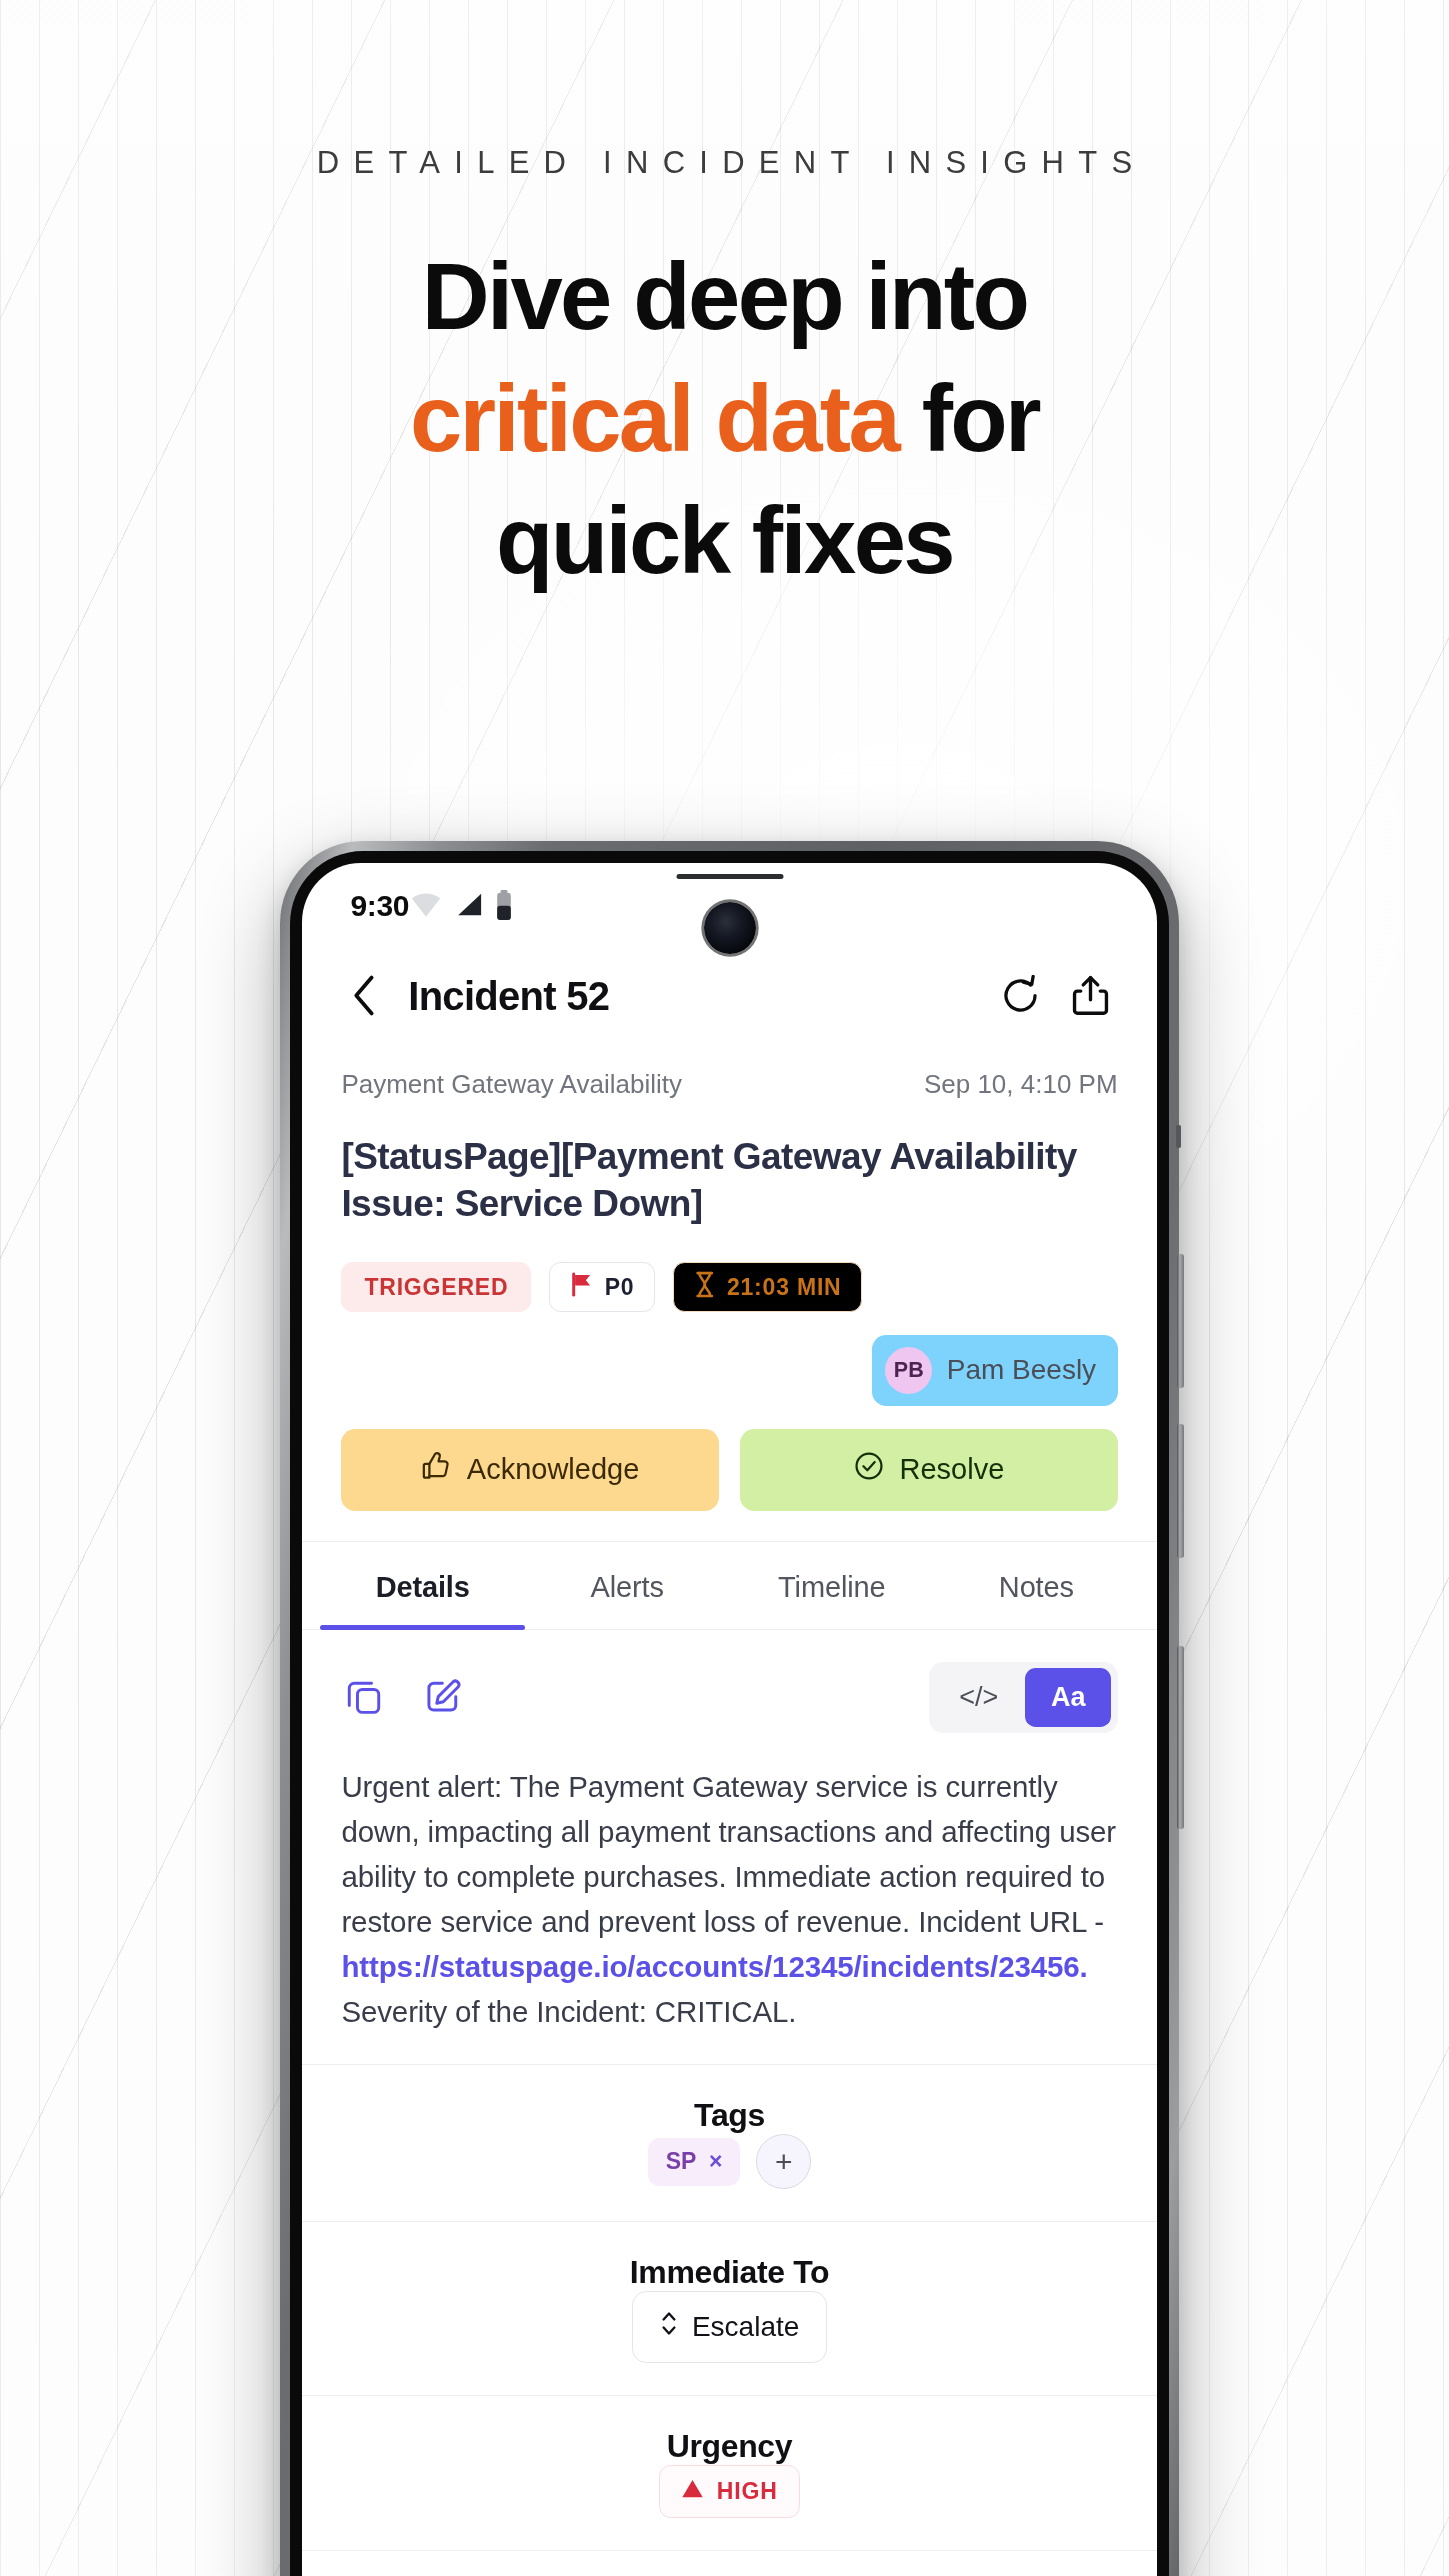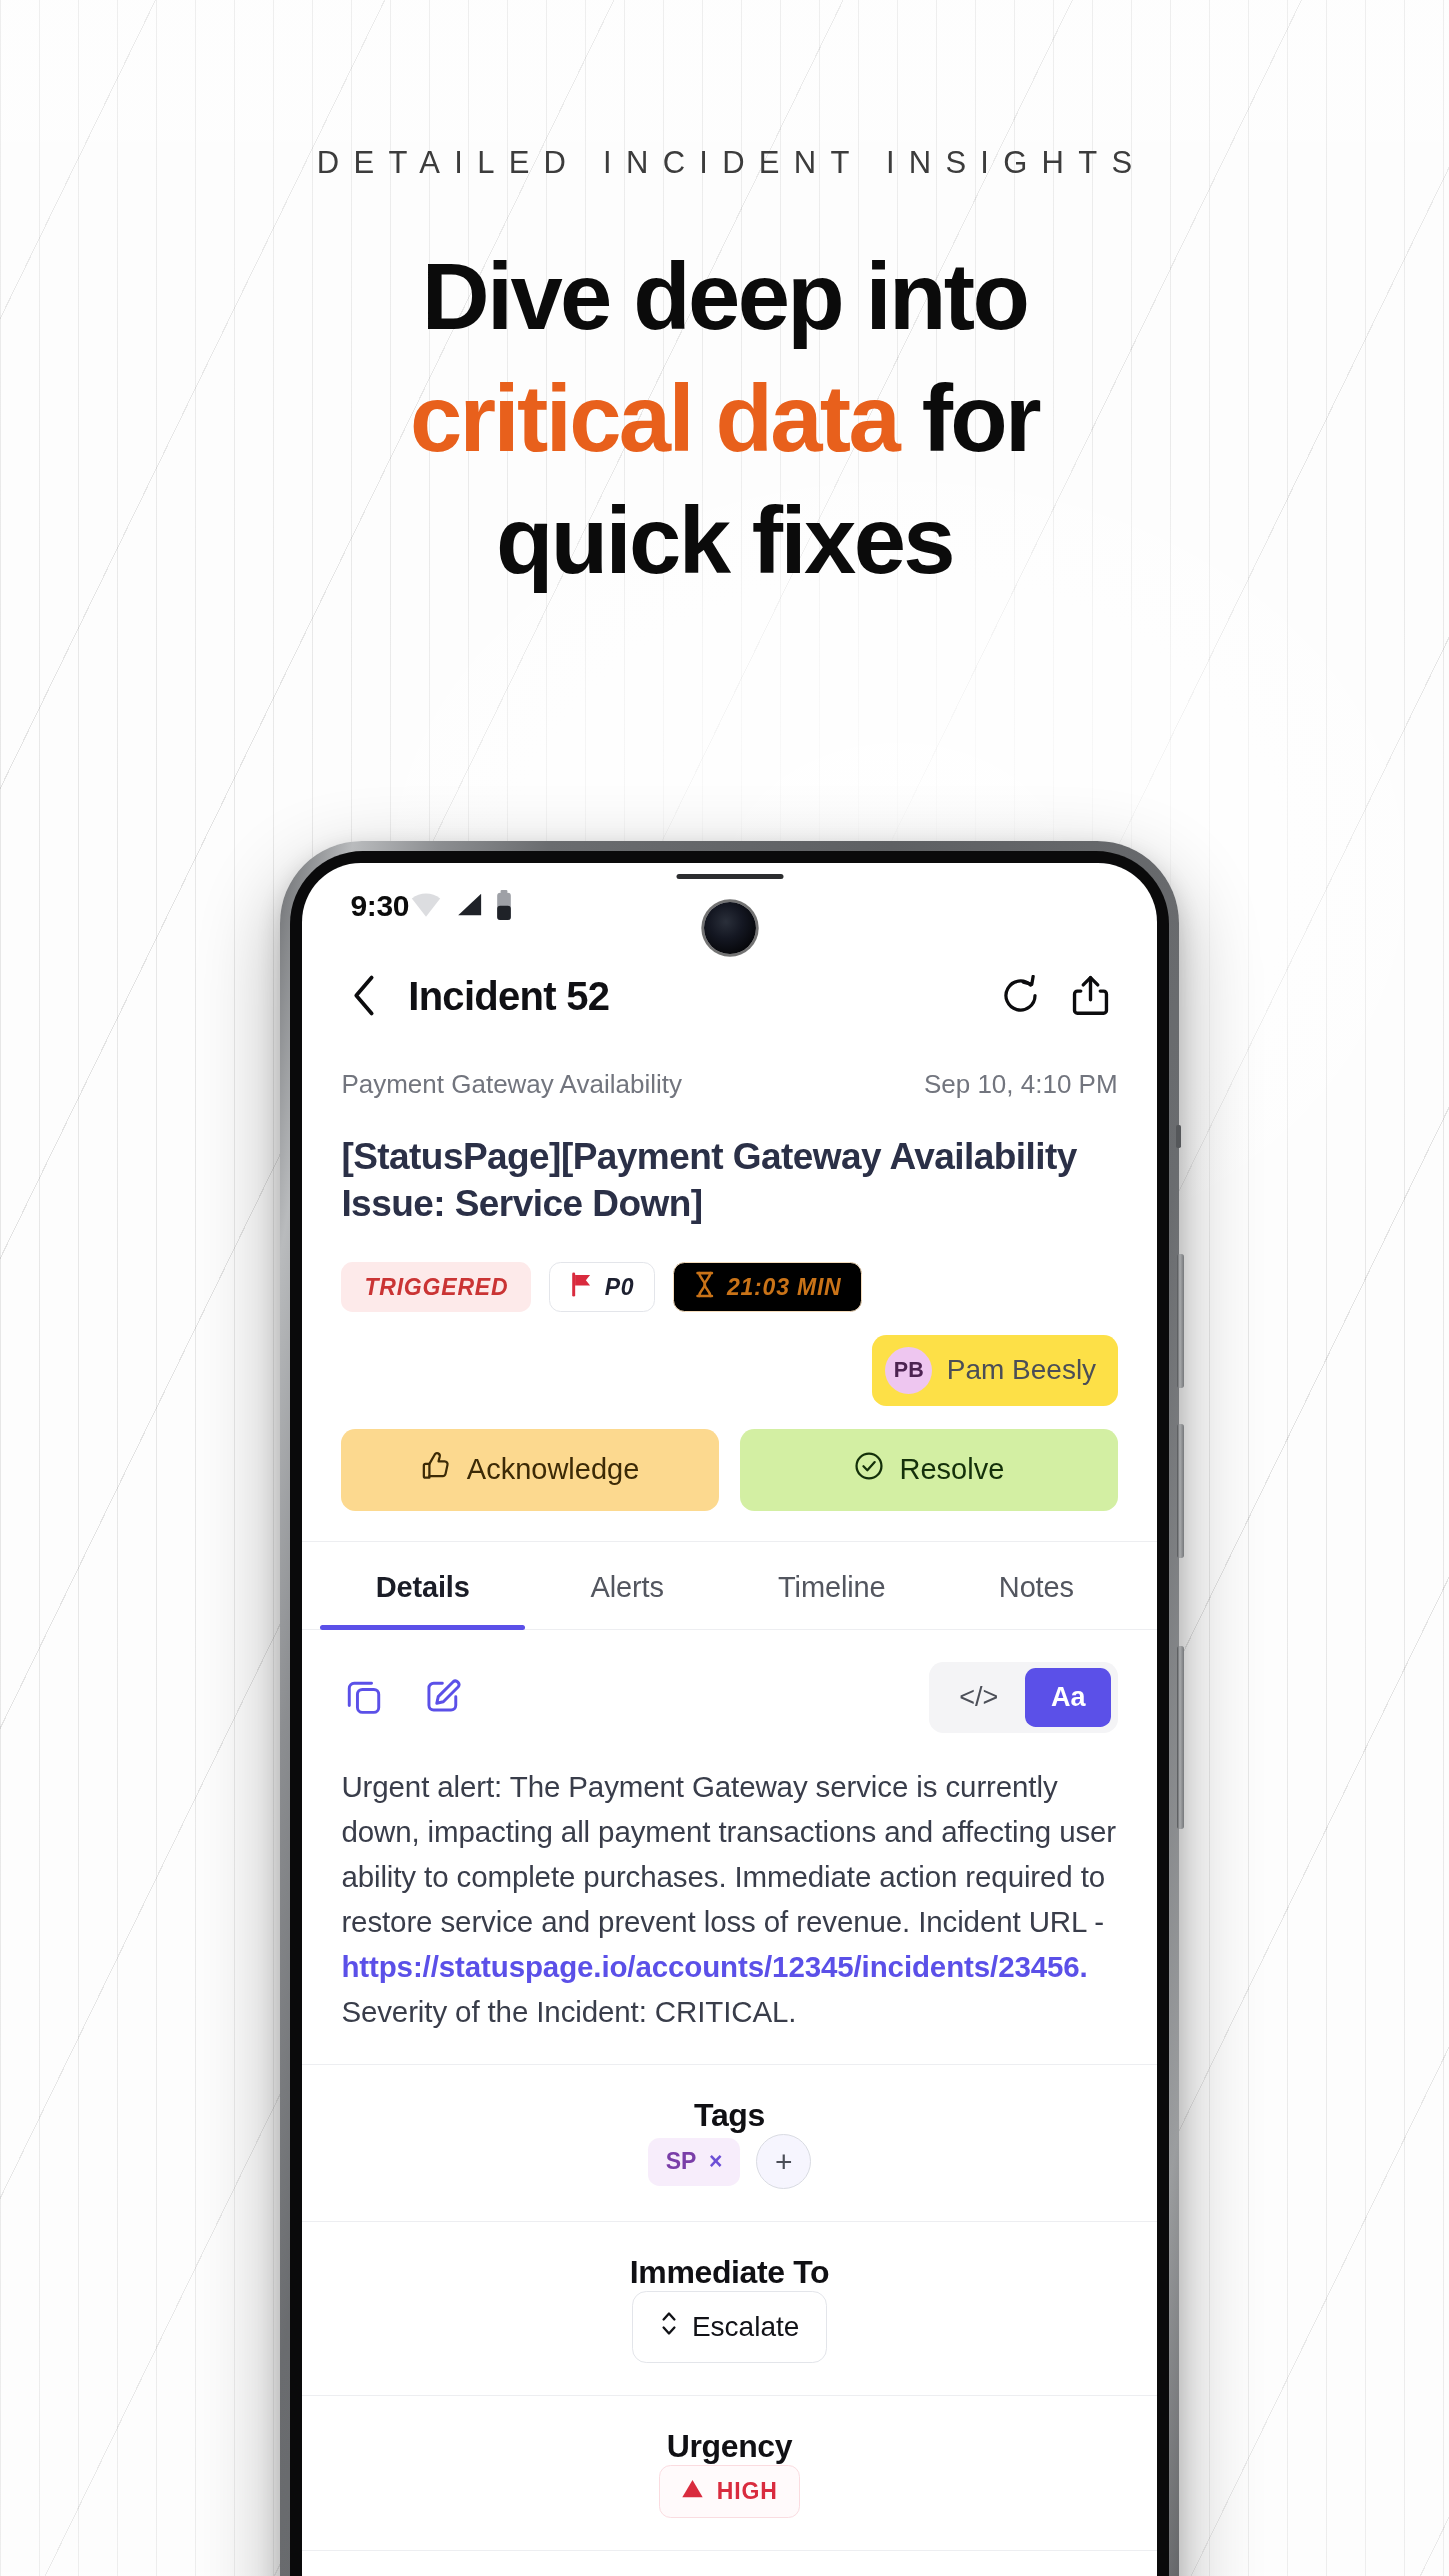--- a/index.html
+++ b/index.html
@@ -229,21 +229,20 @@
     display: inline-flex;
     align-items: center;
     gap: 11.6px;
     height: 50px;
     padding: 0 19.7px;
     border-radius: 11.6px;
     font-size: 23px;
     font-weight: 700;
     letter-spacing: 0.035em;
     white-space: nowrap;
-    font-style: italic;
   }
   #badge-status {
     background: #fdeaea;
     color: #ca3434;
     padding: 0 23px;
   }
   #badge-priority {
     background: #ffffff;
     color: #1d2030;
     border: 1.8px solid #e3e5ea;
@@ -256,21 +255,21 @@
 
   #assignee-row {
     margin-top: 23px;
     display: flex;
     justify-content: flex-end;
   }
   #assignee-chip {
     display: inline-flex;
     align-items: center;
     gap: 14.3px;
-    background: #fde047;
+    background: #7dd3fc;
     border-radius: 14.3px;
     padding: 11.6px 21.5px 11.6px 13.4px;
   }
   #assignee-avatar {
     width: 47px; height: 47px;
     border-radius: 50%;
     background: #eec6f0;
     color: #4c2351;
     font-size: 21.5px;
     font-weight: 700;

